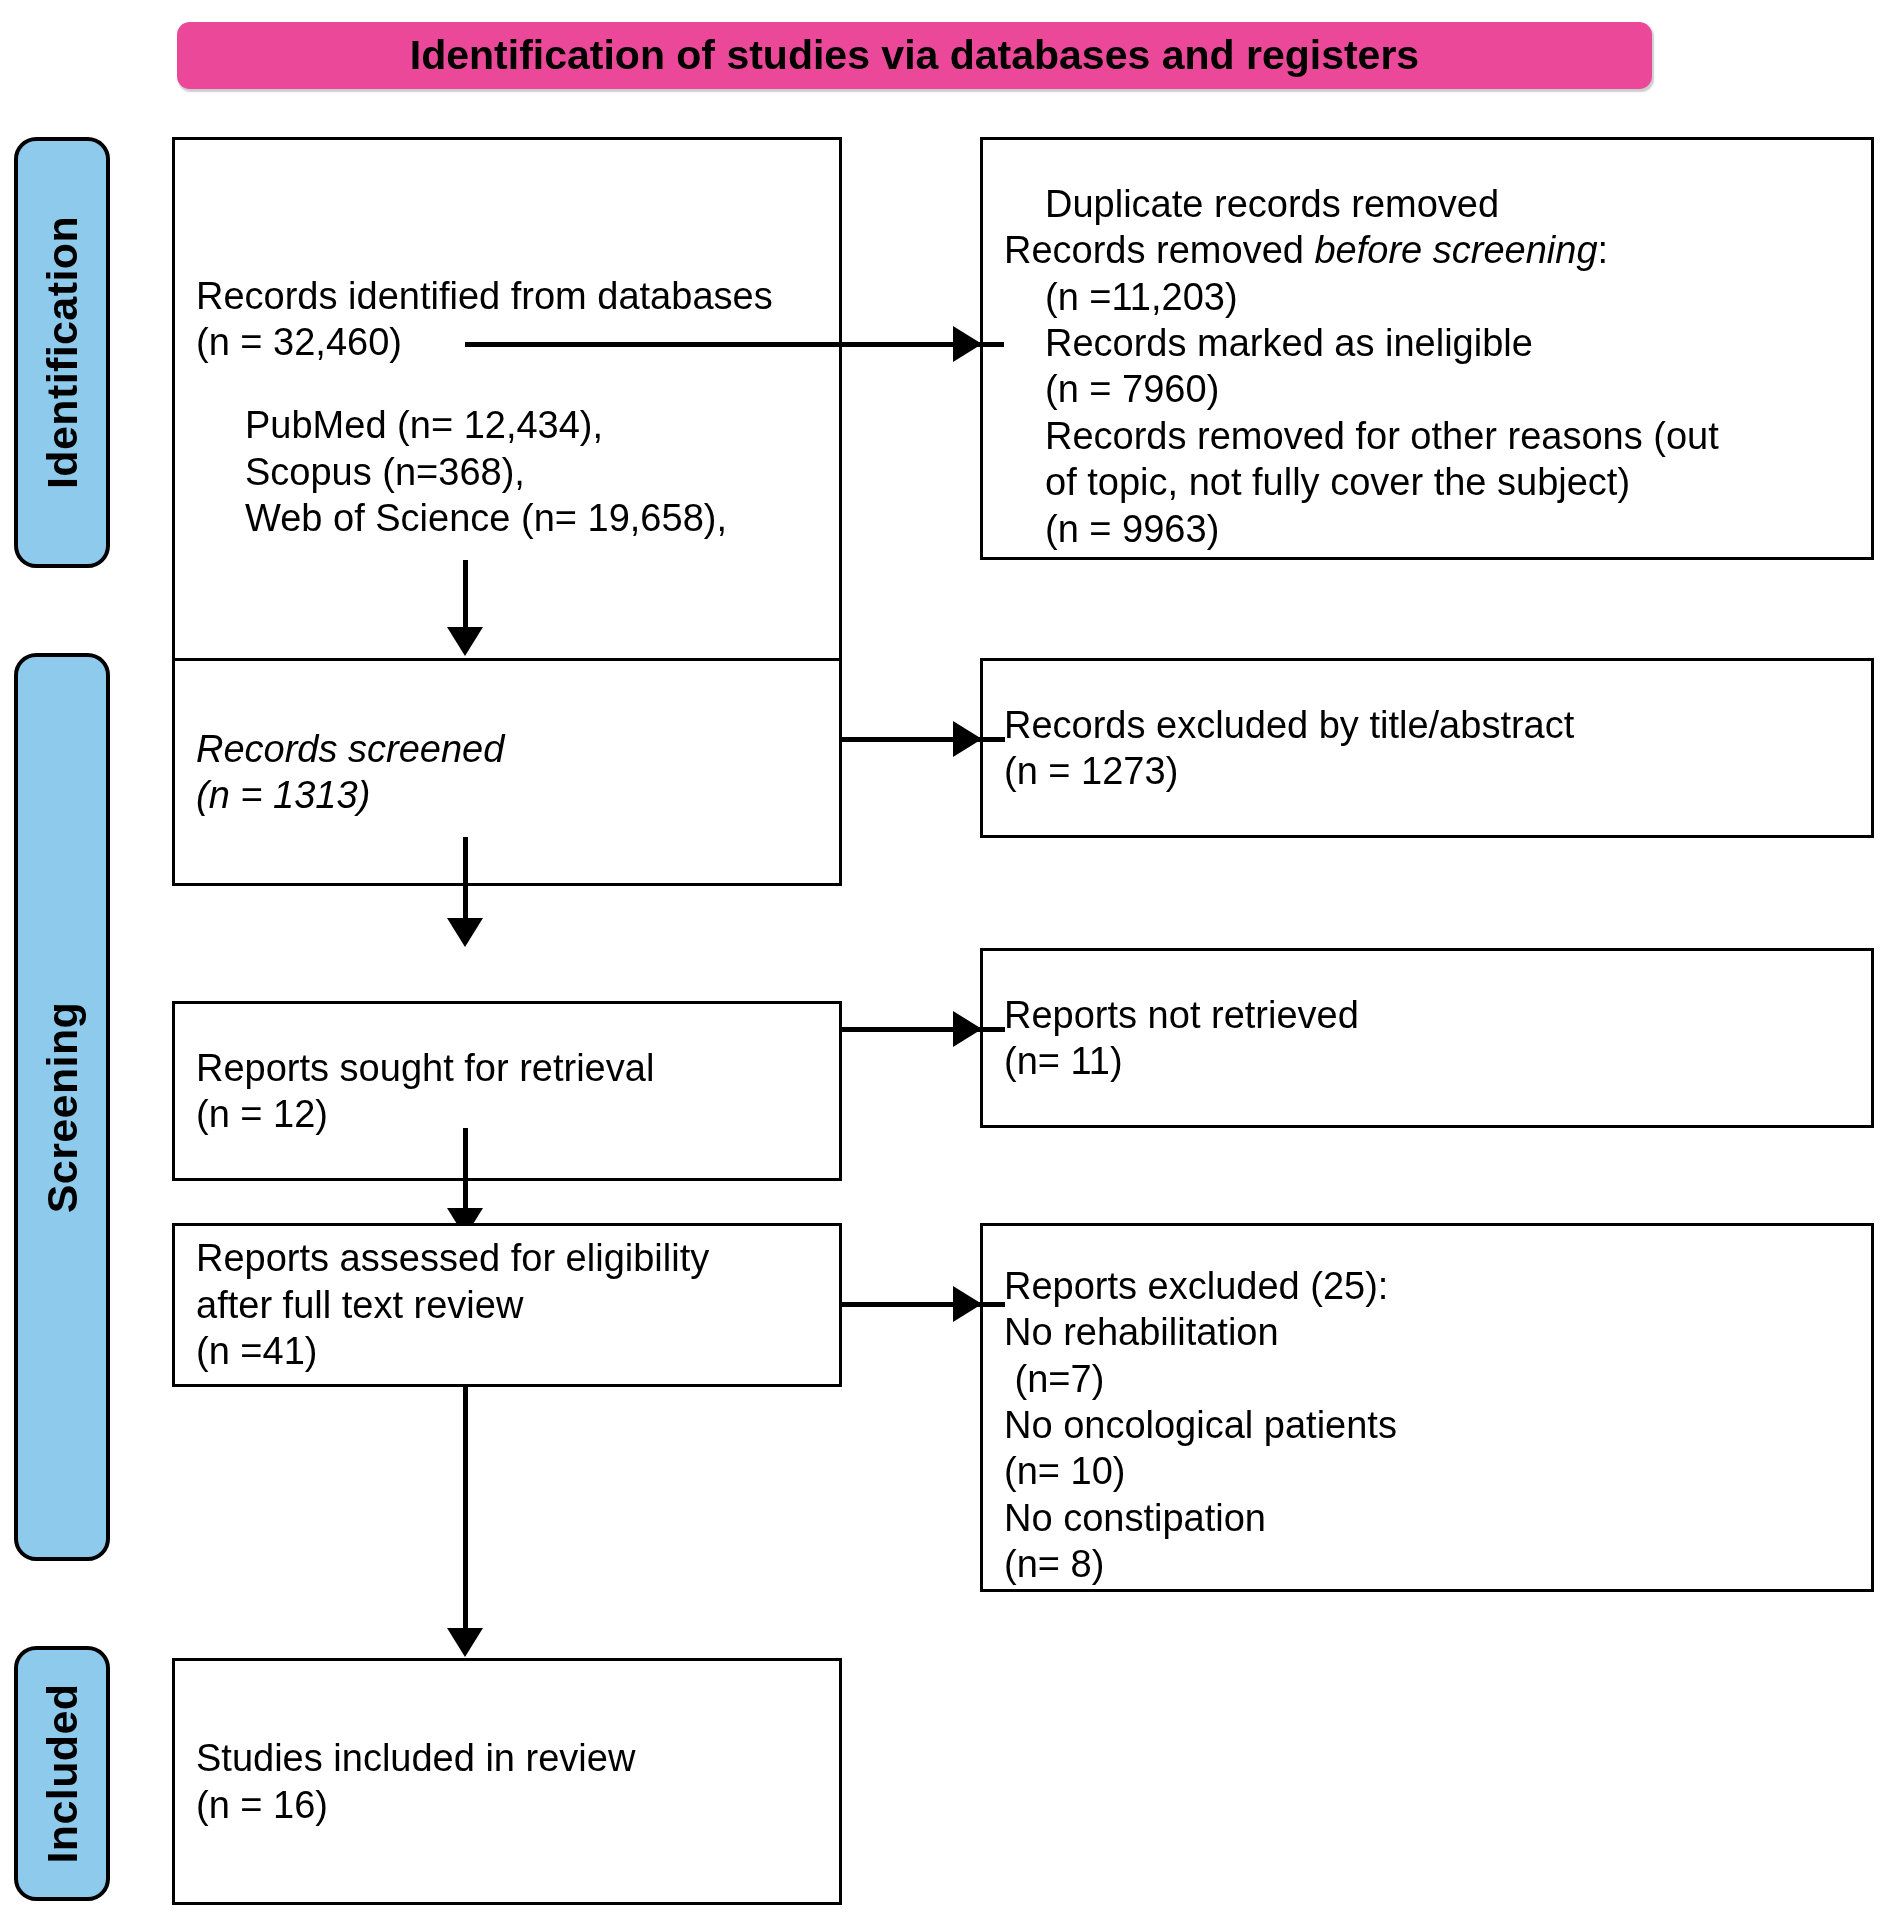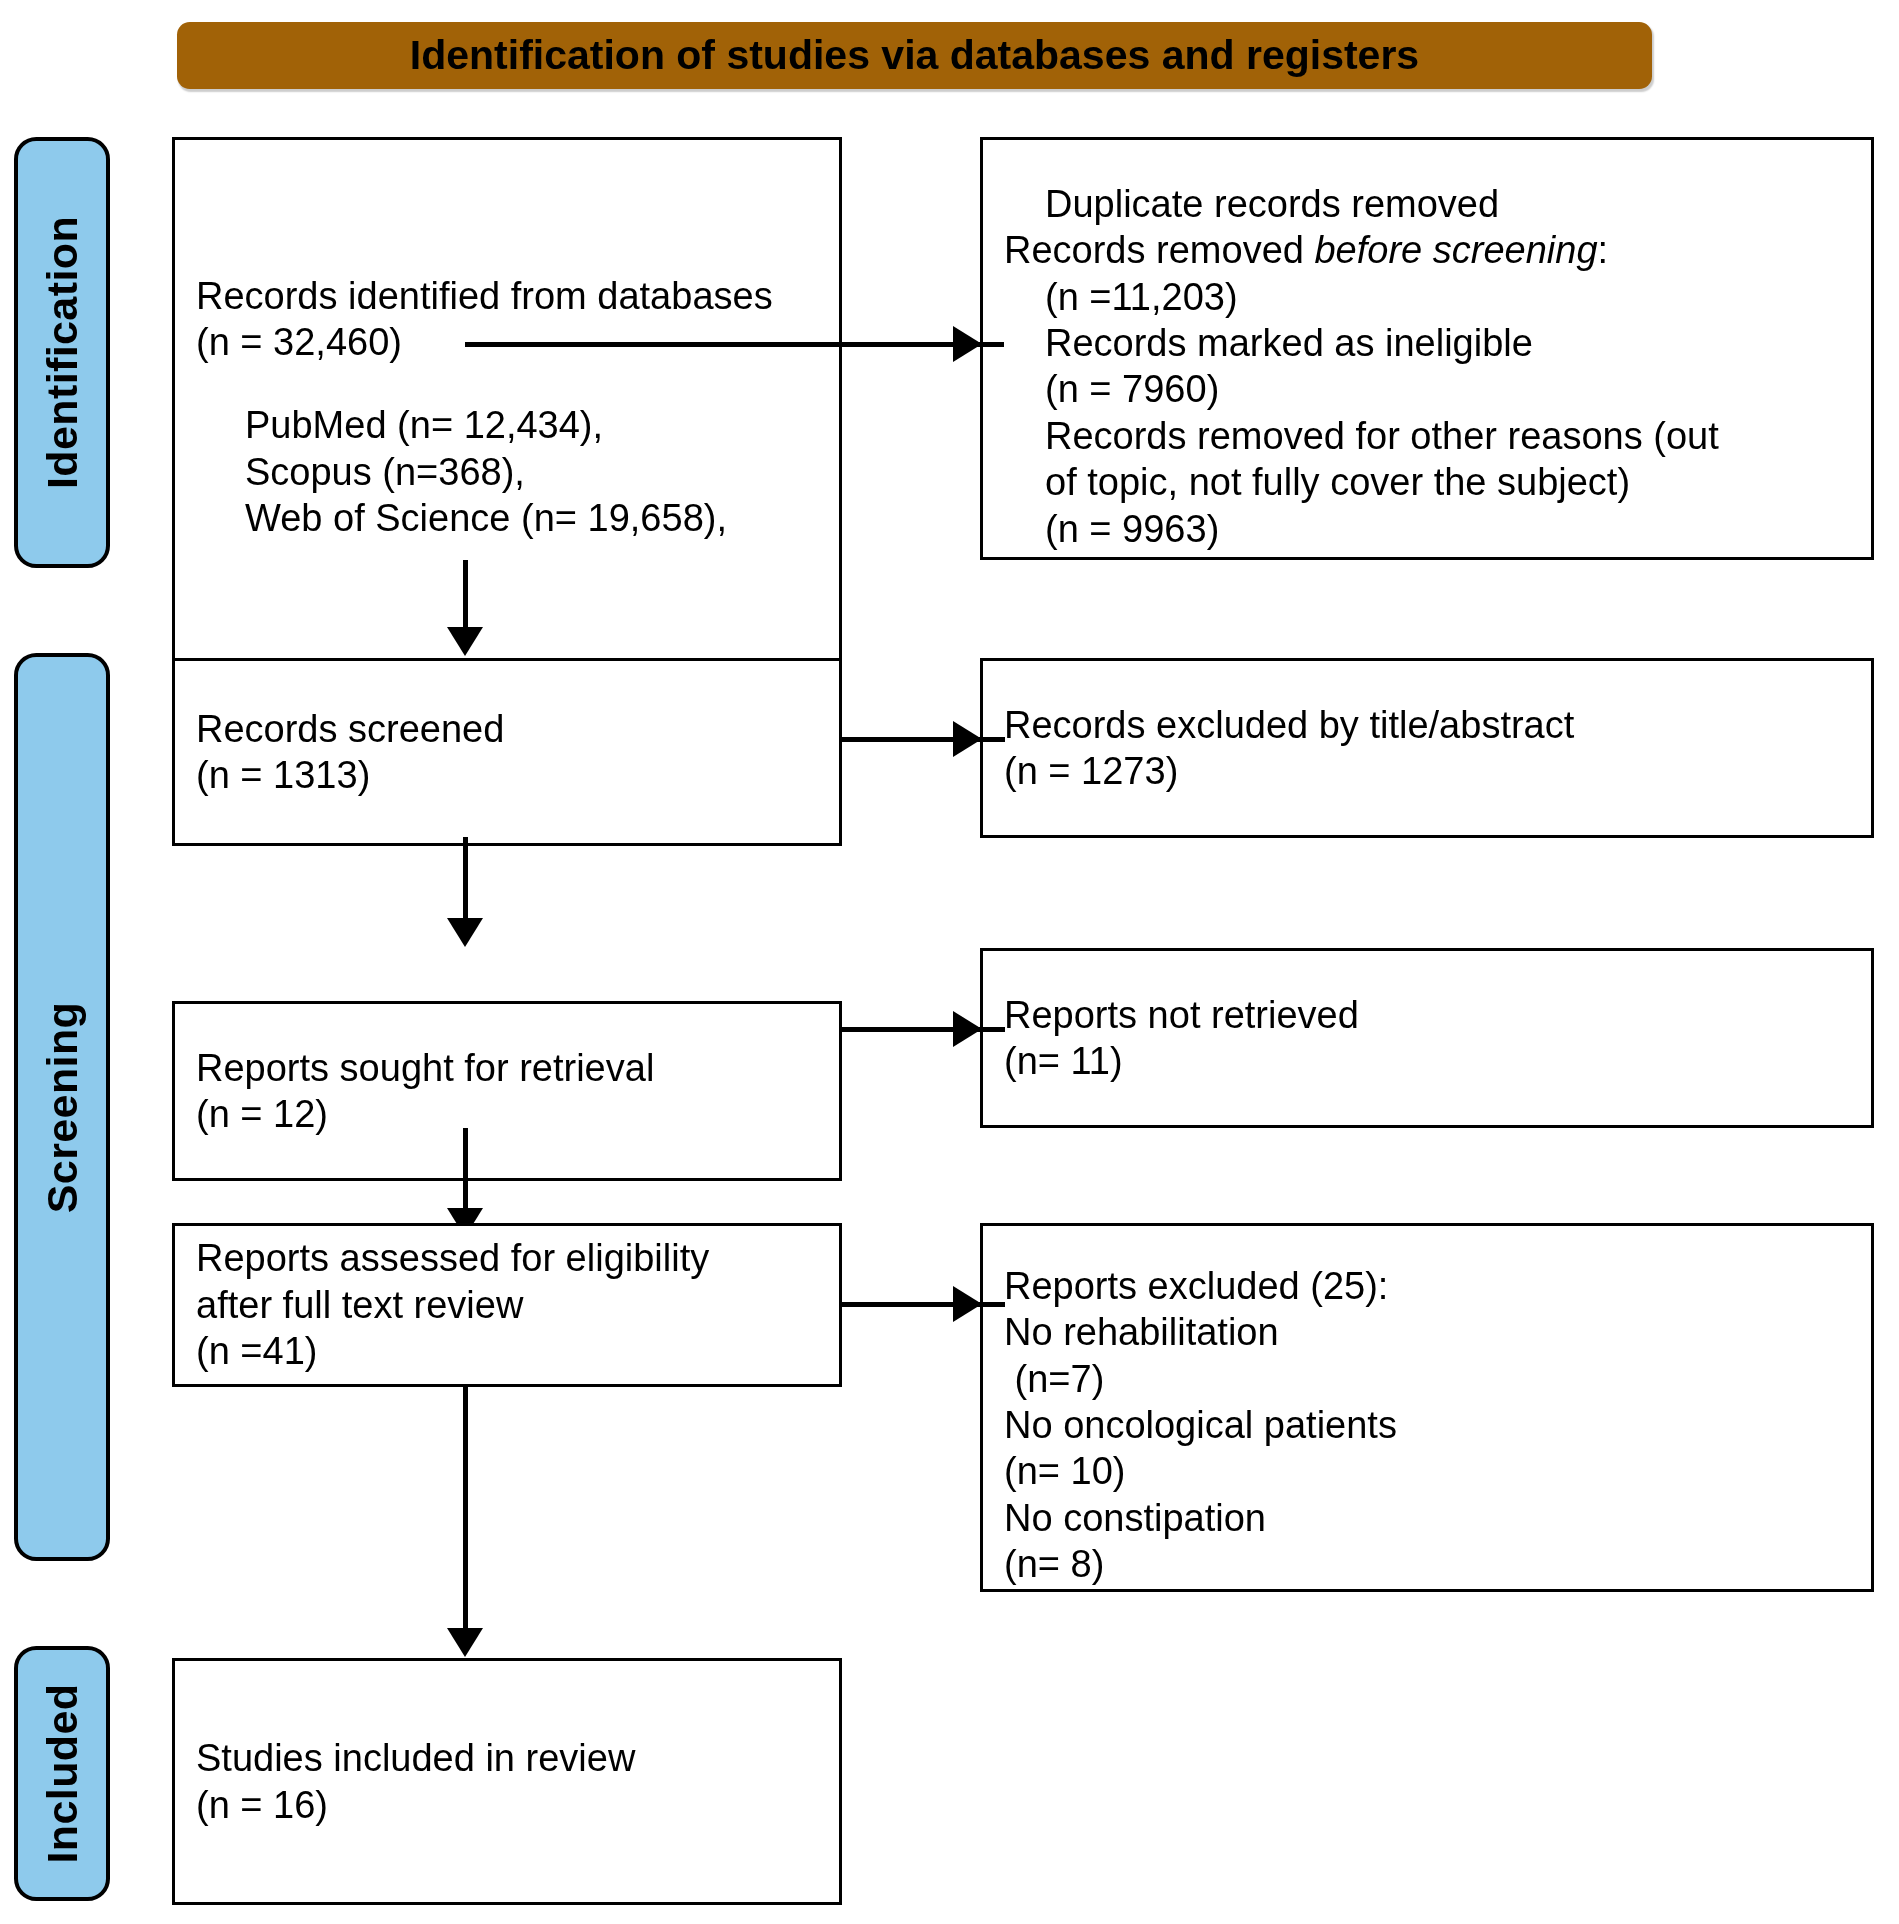--- a/index.html
+++ b/index.html
@@ -36,21 +36,21 @@
     white-space: nowrap;
     font-size: 43px;
     font-weight: bold;
     letter-spacing: 0.4px;
     color: #000000;
   }
 
   
   .banner {
     position: absolute;
-    background: #a16207;
+    background: #ec4899;
     border-radius: 12.8px;
     box-sizing: border-box;
     display: flex;
     align-items: center;
     justify-content: center;
     box-shadow: 1.6px 2.4px 1.6px rgba(0,0,0,0.20);
   }
   .banner .banner-text {
     font-size: 41px;
     font-weight: bold;
@@ -150,21 +150,21 @@
     <div class="line indent-2">of topic, not fully cover the subject)</div>
     <div class="line indent-2">(n = 9963)</div>
   </div>
 
   <div class="conn-h" style="left:465px; top:342px; width:539px;"></div>
   <div class="arrow-right" style="left:953px; top:326px;"></div>
 
   <div class="conn-v" style="left:463px; top:560px; height:72px;"></div>
   <div class="arrow-down" style="left:447px; top:627px;"></div>
 
-  <div class="flow-box" style="left:172px; top:658px; width:670px; height:188px;">
+  <div class="flow-box" style="left:172px; top:658px; width:670px; height:228px;font-style:italic;">
     <div class="line">Records screened</div>
     <div class="line">(n = 1313)</div>
   </div>
 
   <div class="flow-box" style="left:980px; top:658px; width:894px; height:180px;">
     <div class="line">Records excluded by title/abstract</div>
     <div class="line">(n = 1273)</div>
   </div>
 
   <div class="conn-h" style="left:842px; top:737px; width:163px;"></div>

